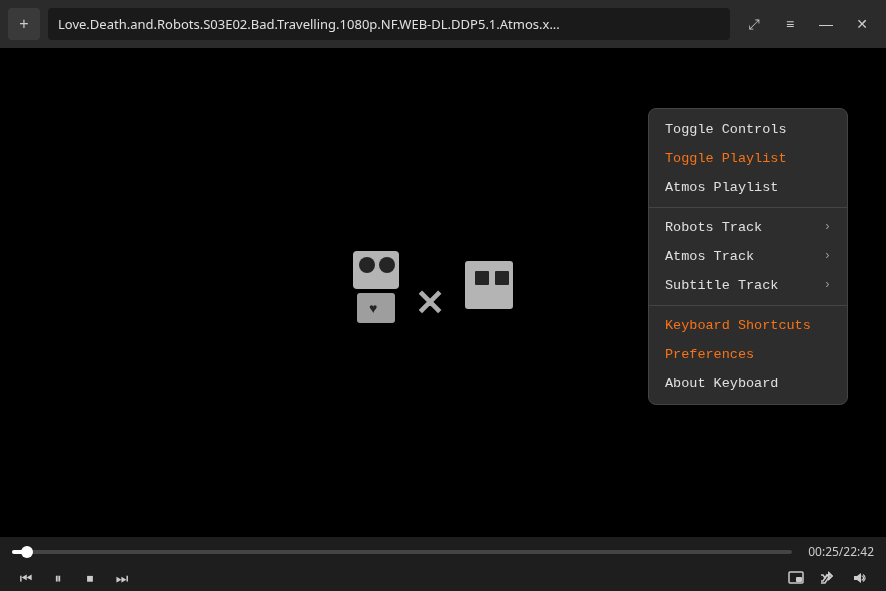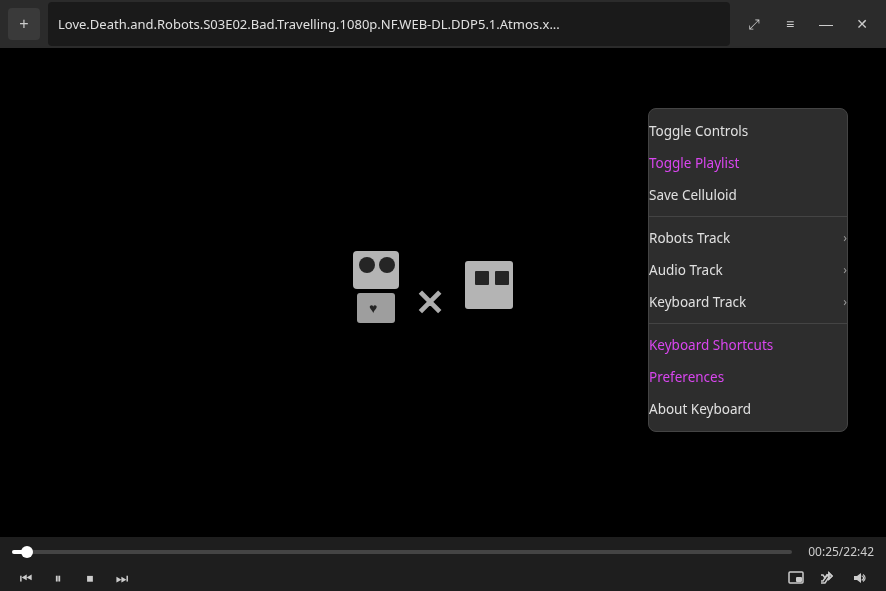--- a/index.html
+++ b/index.html
@@ -39,21 +39,21 @@
 
     .titlebar-add {
       background: #3a3a3a;
       border-radius: 4px;
     }
 
     .titlebar-title {
       flex: 1;
       background: #1a1a1a;
       border-radius: 4px;
-      height: 44px;
+      height: 32px;
       display: flex;
       align-items: center;
       padding: 0 10px;
       color: #e0e0e0;
       font-size: 13px;
       overflow: hidden;
       white-space: nowrap;
       text-overflow: ellipsis;
     }
 
@@ -98,39 +98,40 @@
       padding: 6px 0;
       min-width: 200px;
       box-shadow: 0 8px 24px rgba(0,0,0,0.5);
       z-index: 100;
     }
 
     .menu-item {
       display: flex;
       align-items: flex-start;
       justify-content: space-between;
-      padding: 7px 0;
+      padding: 7px 16px;
       color: #e0e0e0;
       font-size: 13.5px;
       cursor: pointer;
       white-space: nowrap;
+      font-family: Liberation Mono, monospace;
     }
 
     .menu-item .chevron {
       color: #999;
       font-size: 12px;
     }
 
     .menu-divider {
       height: 1px;
       background: #444;
       margin: 5px 0;
     }
 
-    .menu-item.accent { color: #d946ef; }
+    .menu-item.accent { color: #f97316; }
 
     
     .controls-bar {
       position: absolute;
       bottom: 0;
       left: 0;
       right: 0;
       height: 54px;
       background: #1e1e1e;
       display: flex;
@@ -257,33 +258,33 @@
   </svg>
 
   <div class="context-menu">
     <div class="menu-item">
       <span>Toggle Controls</span>
     </div>
     <div class="menu-item accent">
       <span>Toggle Playlist</span>
     </div>
     <div class="menu-item">
-      <span>Save Celluloid</span>
+      <span>Atmos Playlist</span>
     </div>
     <div class="menu-divider"></div>
     <div class="menu-item">
       <span>Robots Track</span>
       <span class="chevron">›</span>
     </div>
     <div class="menu-item">
-      <span>Audio Track</span>
+      <span>Atmos Track</span>
       <span class="chevron">›</span>
     </div>
     <div class="menu-item">
-      <span>Keyboard Track</span>
+      <span>Subtitle Track</span>
       <span class="chevron">›</span>
     </div>
     <div class="menu-divider"></div>
     <div class="menu-item accent">
       <span>Keyboard Shortcuts</span>
     </div>
     <div class="menu-item accent">
       <span>Preferences</span>
     </div>
     <div class="menu-item">

